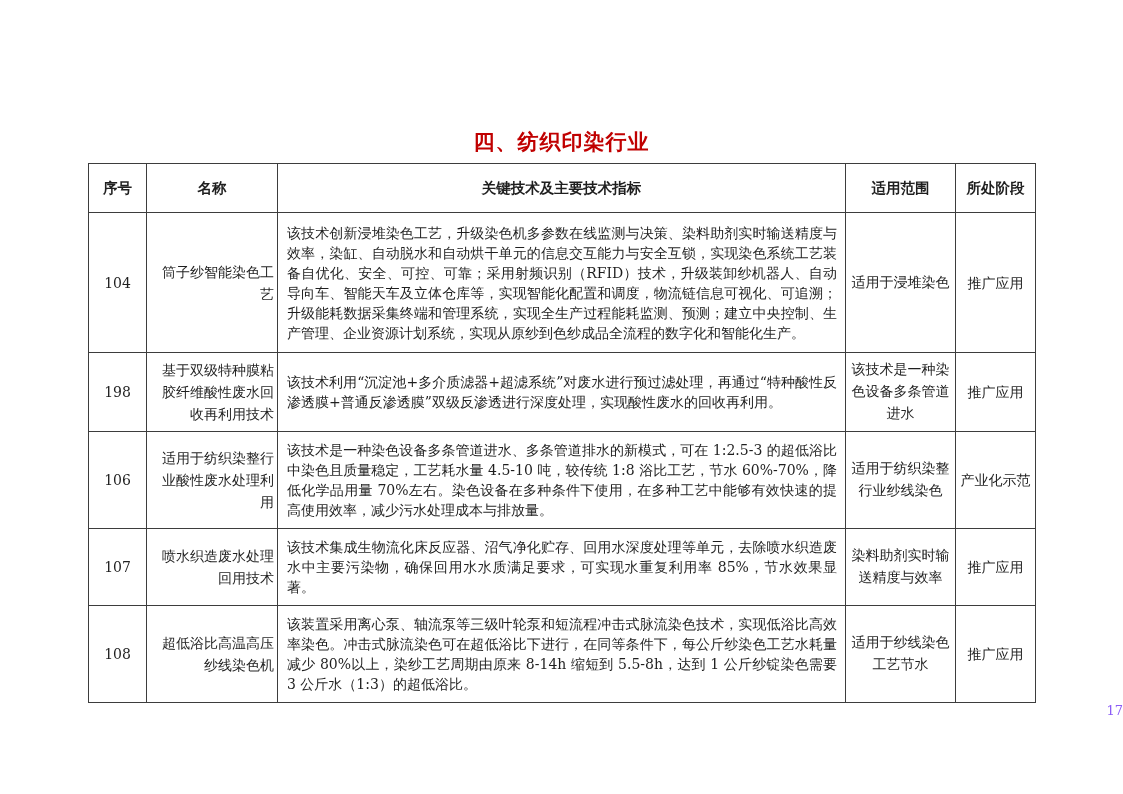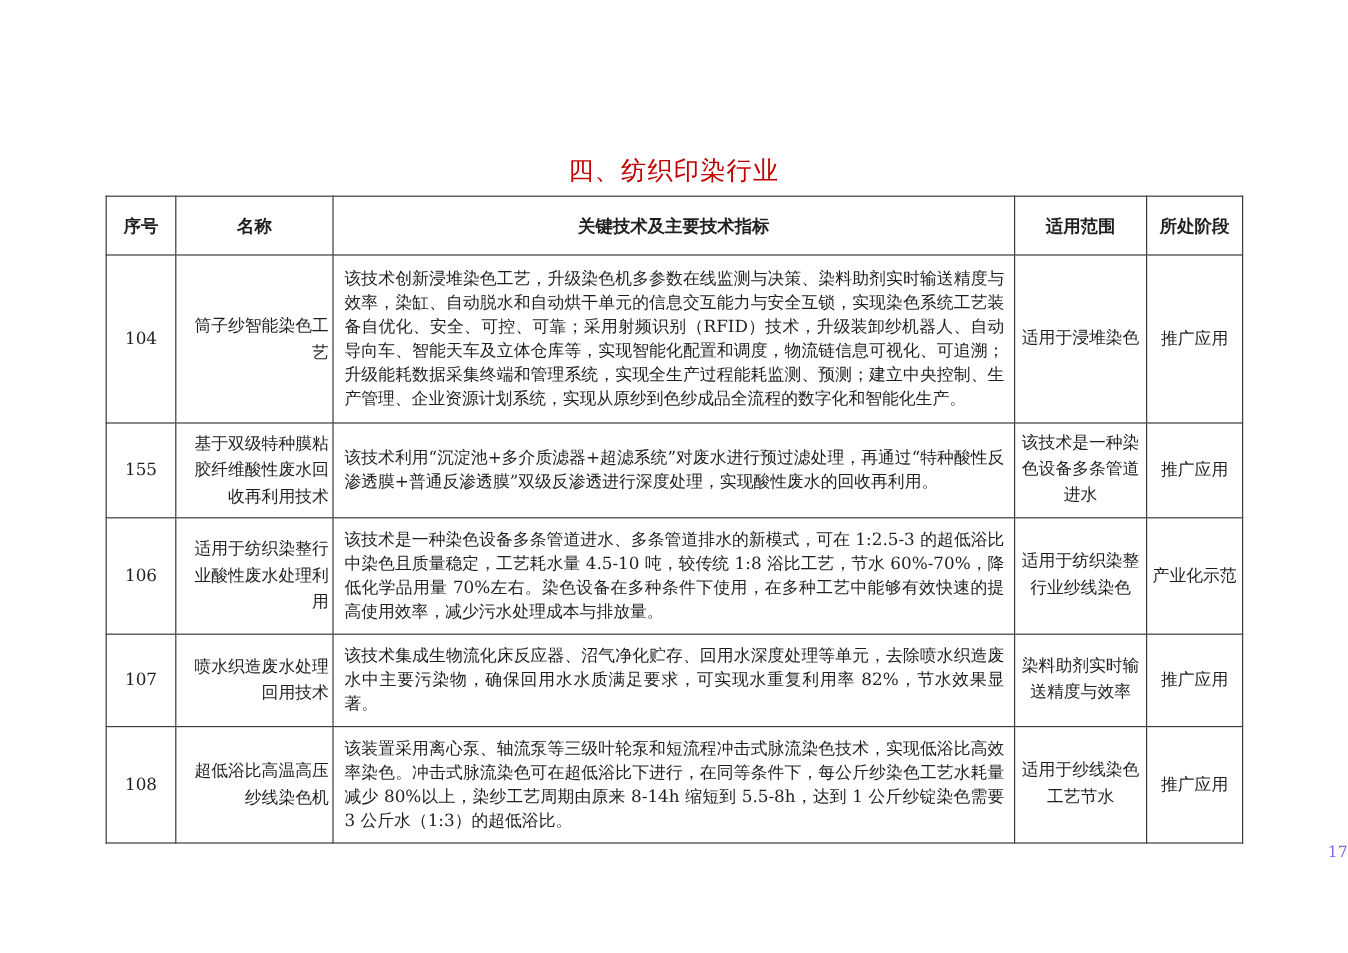--- a/index.html
+++ b/index.html
@@ -11,21 +11,21 @@
     position: relative;
     overflow: hidden;
   }
   .page { position: absolute; inset: 0; background: #fff; }
 
   .doc-title {
     position: absolute;
     top: 128px; left: 0; width: 100%;
     text-align: center;
     font-size: 21px;
-    font-weight: normal;
+    font-weight: bold;
     color: #c00000;
     letter-spacing: 1px;
   }
 
   table.tech-table {
     position: absolute;
     left: 88px; top: 163px;
     width: 947px;
     border-collapse: collapse;
     table-layout: fixed;
@@ -89,37 +89,37 @@
     </thead>
     <tbody>
       <tr class="r0">
         <td class="c-no">104</td>
         <td class="c-name">筒子纱智能染色工艺</td>
         <td class="c-tech">该技术创新浸堆染色工艺，升级染色机多参数在线监测与决策、染料助剂实时输送精度与效率，染缸、自动脱水和自动烘干单元的信息交互能力与安全互锁，实现染色系统工艺装备自优化、安全、可控、可靠；采用射频识别（RFID）技术，升级装卸纱机器人、自动导向车、智能天车及立体仓库等，实现智能化配置和调度，物流链信息可视化、可追溯；升级能耗数据采集终端和管理系统，实现全生产过程能耗监测、预测；建立中央控制、生产管理、企业资源计划系统，实现从原纱到色纱成品全流程的数字化和智能化生产。</td>
         <td class="c-scope">适用于浸堆染色</td>
         <td class="c-stage">推广应用</td>
       </tr>
       <tr class="r1">
-        <td class="c-no">155</td>
+        <td class="c-no">198</td>
         <td class="c-name">基于双级特种膜粘胶纤维酸性废水回收再利用技术</td>
         <td class="c-tech">该技术利用“沉淀池+多介质滤器+超滤系统”对废水进行预过滤处理，再通过“特种酸性反渗透膜+普通反渗透膜”双级反渗透进行深度处理，实现酸性废水的回收再利用。</td>
         <td class="c-scope">该技术是一种染色设备多条管道进水</td>
         <td class="c-stage">推广应用</td>
       </tr>
       <tr class="r2">
         <td class="c-no">106</td>
         <td class="c-name">适用于纺织染整行业酸性废水处理利用</td>
         <td class="c-tech">该技术是一种染色设备多条管道进水、多条管道排水的新模式，可在 1:2.5-3 的超低浴比中染色且质量稳定，工艺耗水量 4.5-10 吨，较传统 1:8 浴比工艺，节水 60%-70%，降低化学品用量 70%左右。染色设备在多种条件下使用，在多种工艺中能够有效快速的提高使用效率，减少污水处理成本与排放量。</td>
         <td class="c-scope">适用于纺织染整行业纱线染色</td>
         <td class="c-stage">产业化示范</td>
       </tr>
       <tr class="r3">
         <td class="c-no">107</td>
         <td class="c-name">喷水织造废水处理回用技术</td>
-        <td class="c-tech">该技术集成生物流化床反应器、沼气净化贮存、回用水深度处理等单元，去除喷水织造废水中主要污染物，确保回用水水质满足要求，可实现水重复利用率 82%，节水效果显著。</td>
+        <td class="c-tech">该技术集成生物流化床反应器、沼气净化贮存、回用水深度处理等单元，去除喷水织造废水中主要污染物，确保回用水水质满足要求，可实现水重复利用率 85%，节水效果显著。</td>
         <td class="c-scope">染料助剂实时输送精度与效率</td>
         <td class="c-stage">推广应用</td>
       </tr>
       <tr class="r4">
         <td class="c-no">108</td>
         <td class="c-name">超低浴比高温高压纱线染色机</td>
         <td class="c-tech">该装置采用离心泵、轴流泵等三级叶轮泵和短流程冲击式脉流染色技术，实现低浴比高效率染色。冲击式脉流染色可在超低浴比下进行，在同等条件下，每公斤纱染色工艺水耗量减少 80%以上，染纱工艺周期由原来 8-14h 缩短到 5.5-8h，达到 1 公斤纱锭染色需要 3 公斤水（1:3）的超低浴比。</td>
         <td class="c-scope">适用于纱线染色工艺节水</td>
         <td class="c-stage">推广应用</td>
       </tr>

